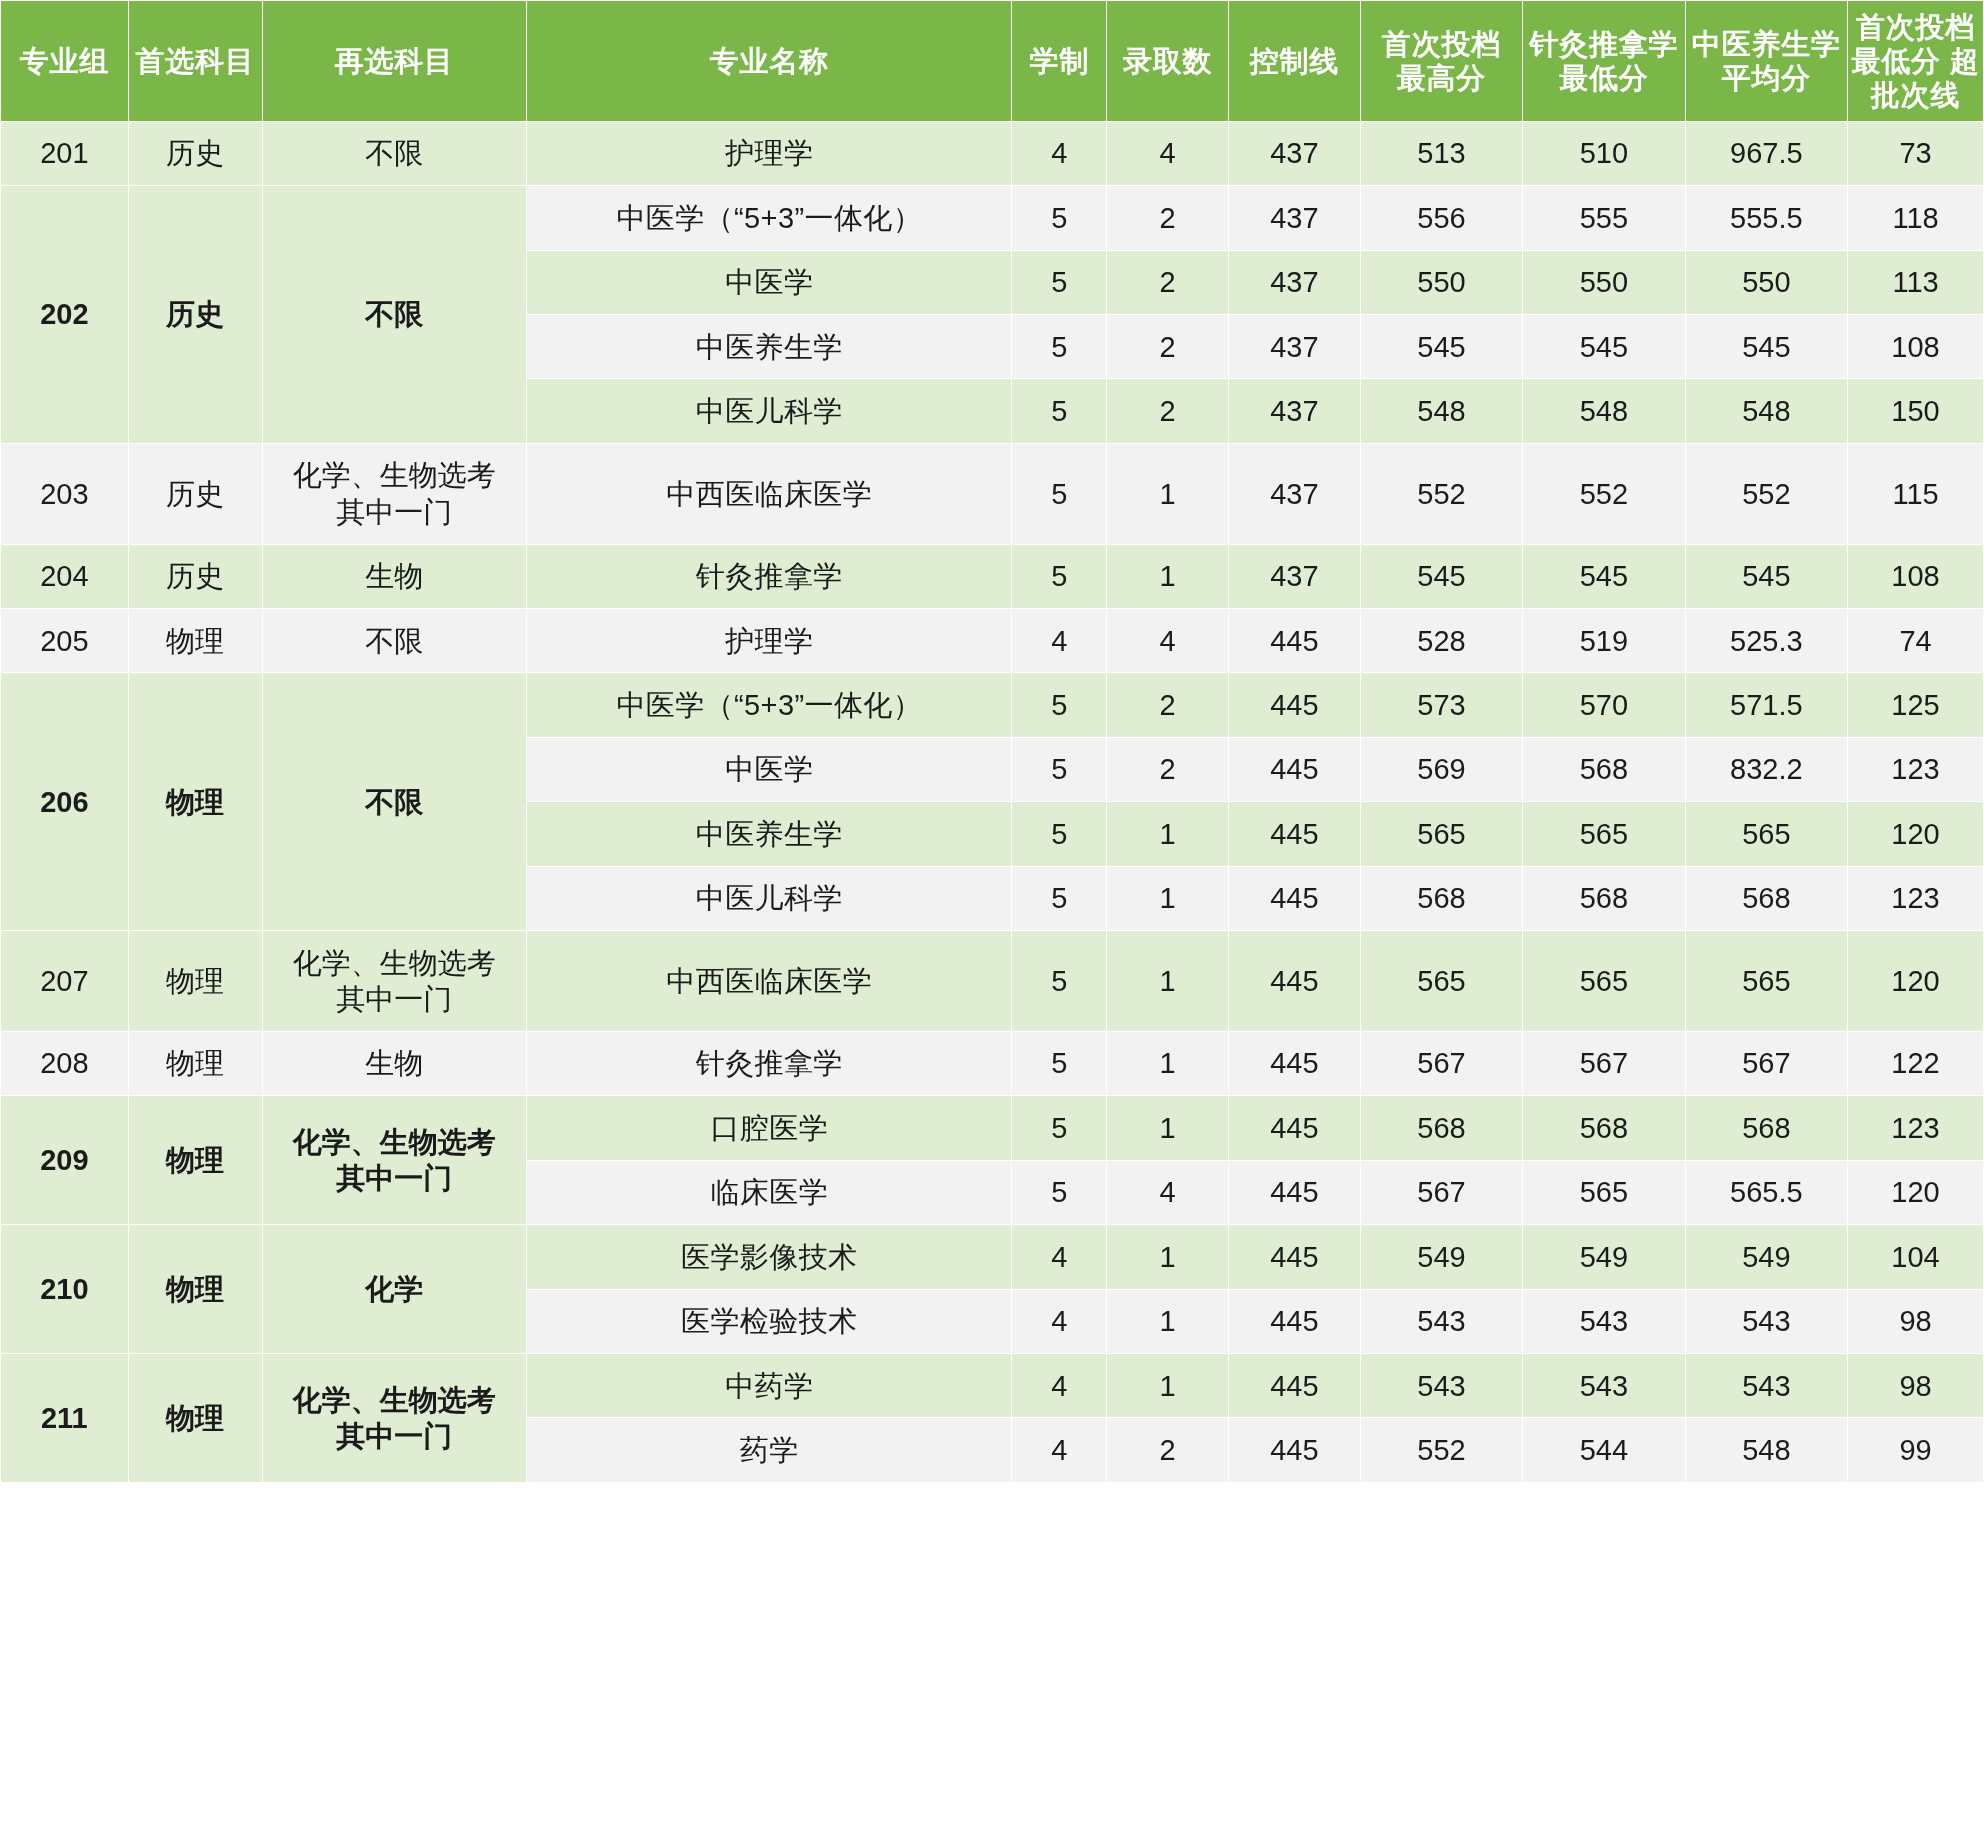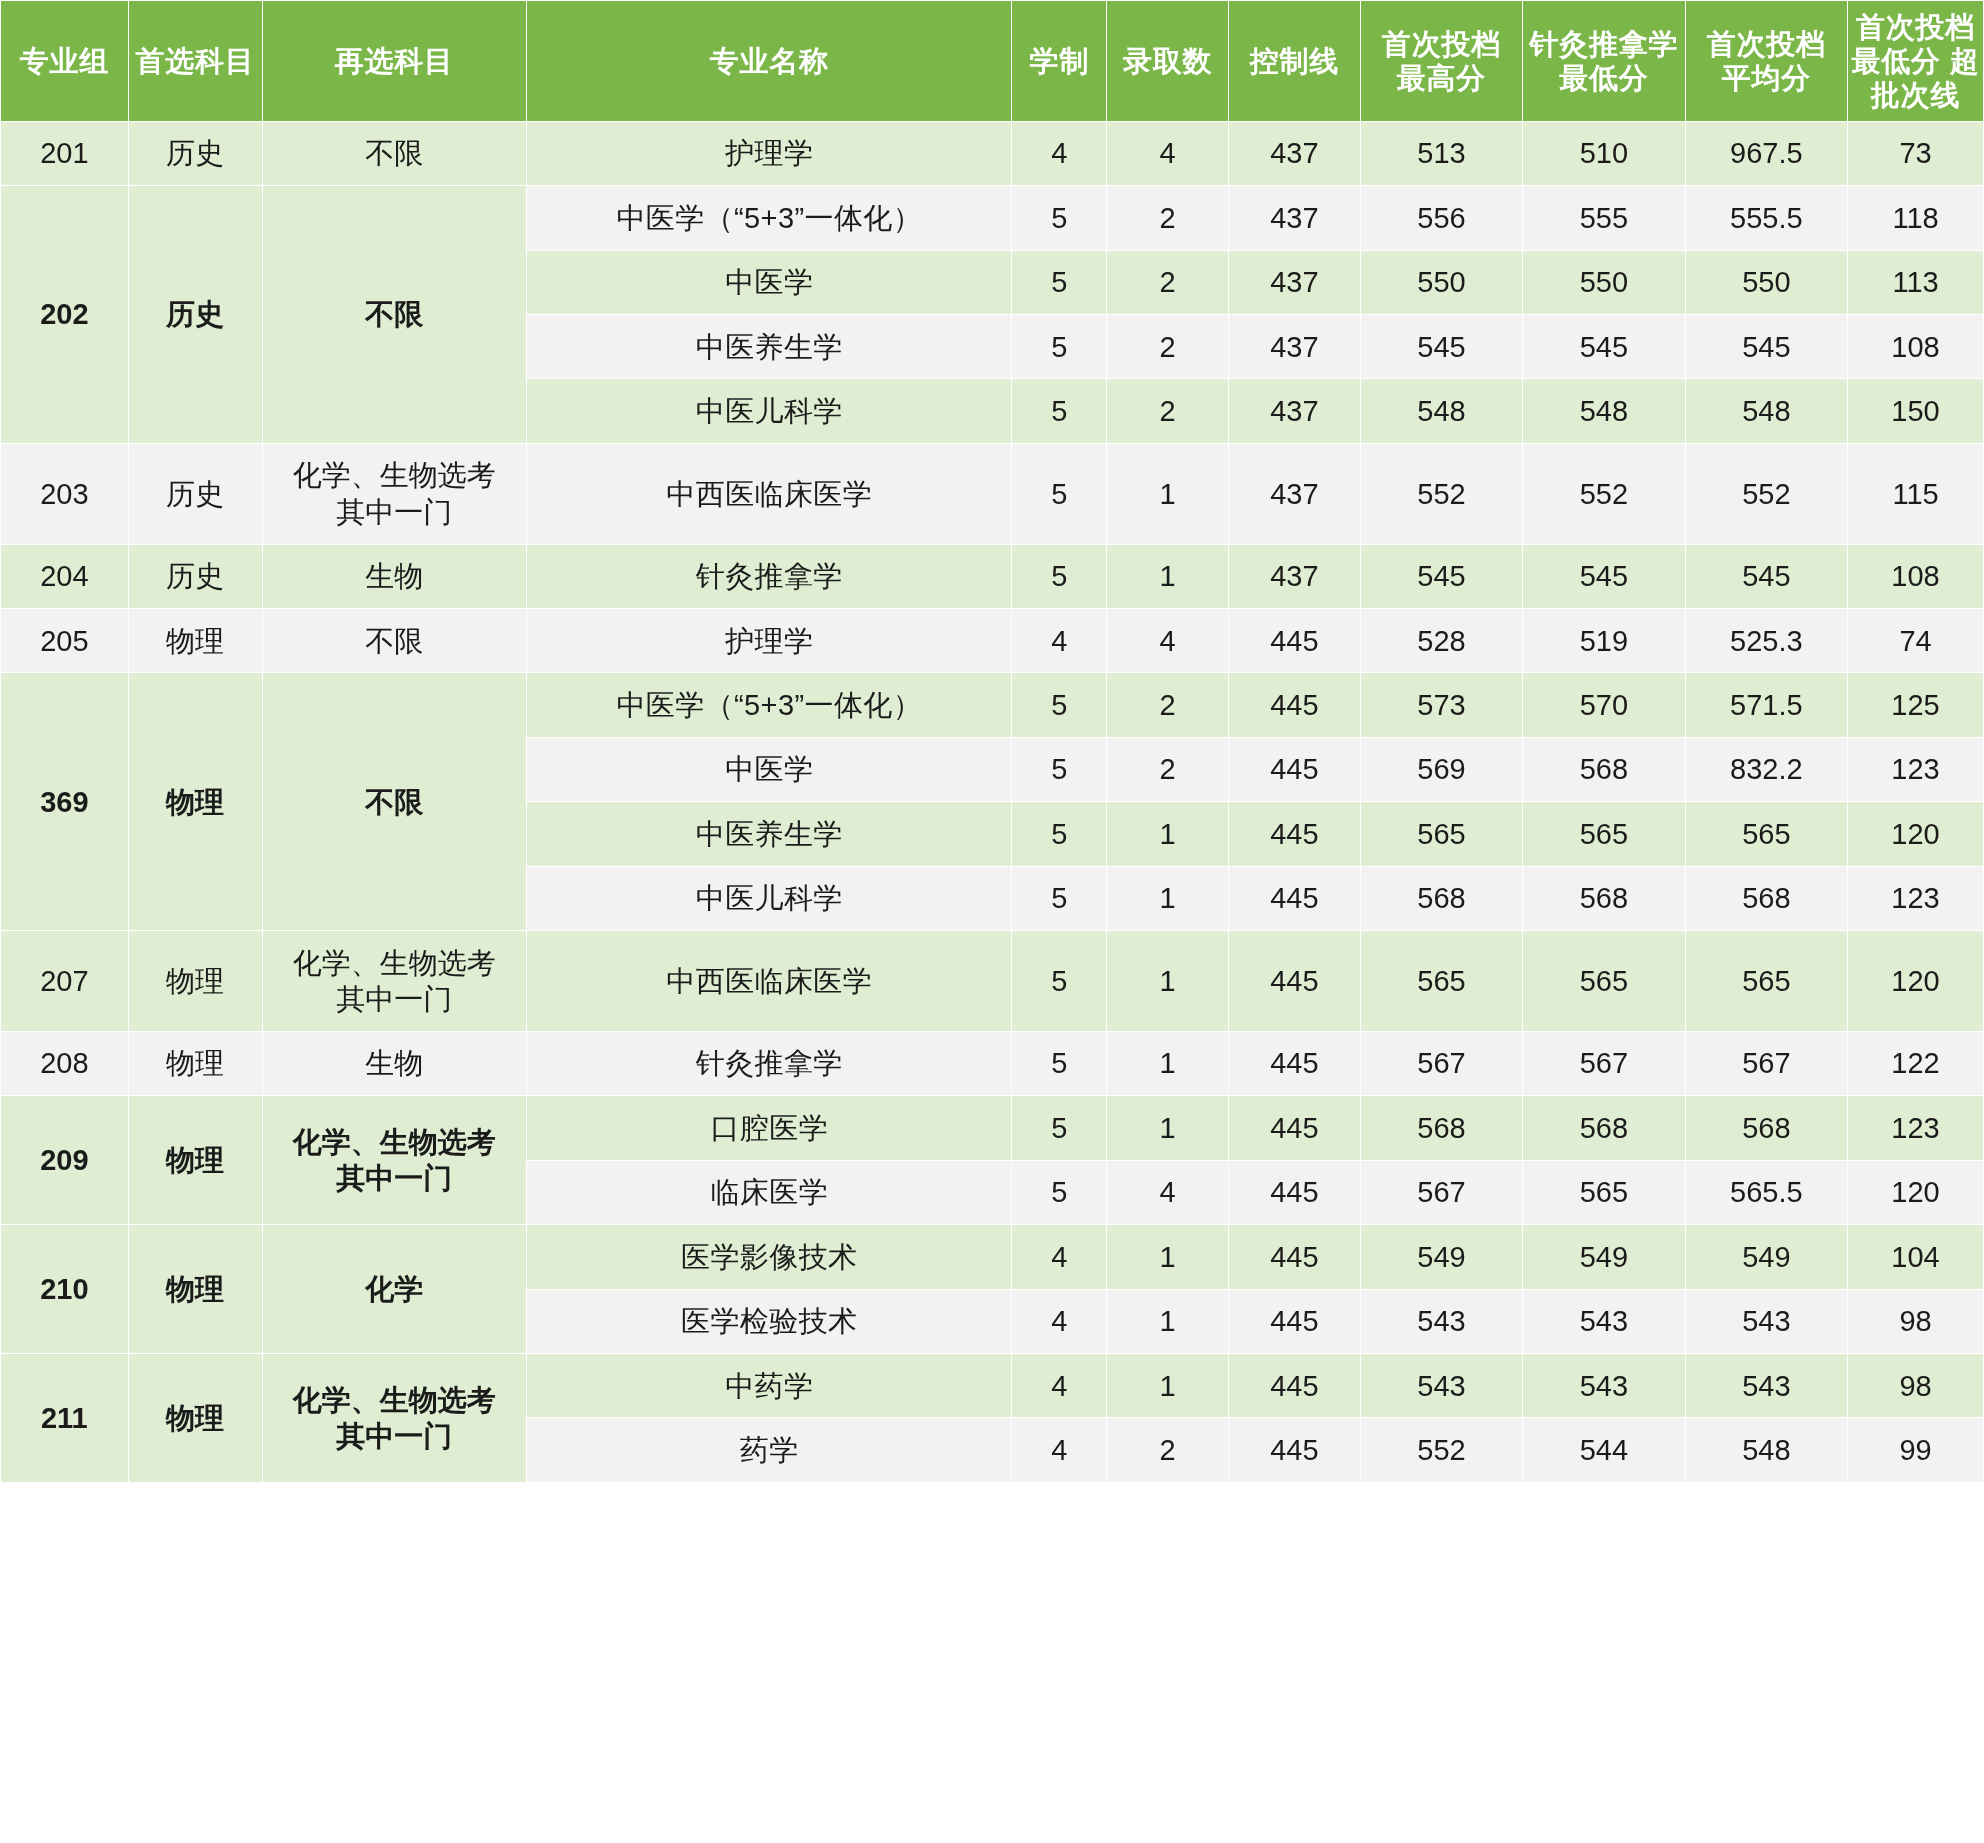--- a/index.html
+++ b/index.html
@@ -81,21 +81,21 @@
       <th>首选科目</th>
       <th>再选科目</th>
       <th>专业名称</th>
       <th>学制</th>
       <th>录取数</th>
       <th>控制线</th>
       <th>首次投档
 最高分</th>
       <th>针灸推拿学
 最低分</th>
-      <th>首次投档
+      <th>中医养生学
 平均分</th>
       <th>首次投档
 最低分
 超批次线</th>
     </tr>
   </thead>
   <tbody id="table-body">
       <tr class="row-shade">
         <td>201</td>
         <td>历史</td>
@@ -186,21 +186,21 @@
         <td class="major-cell">护理学</td>
         <td>4</td>
         <td>4</td>
         <td>445</td>
         <td>528</td>
         <td>519</td>
         <td>525.3</td>
         <td>74</td>
       </tr>
       <tr class="row-shade">
-        <td rowspan="4" class="span-shade">369</td>
+        <td rowspan="4" class="span-shade">206</td>
         <td rowspan="4" class="span-shade">物理</td>
         <td rowspan="4" class="span-shade">不限</td>
         <td class="major-cell">中医学（“5+3”一体化）</td>
         <td>5</td>
         <td>2</td>
         <td>445</td>
         <td>573</td>
         <td>570</td>
         <td>571.5</td>
         <td>125</td>

